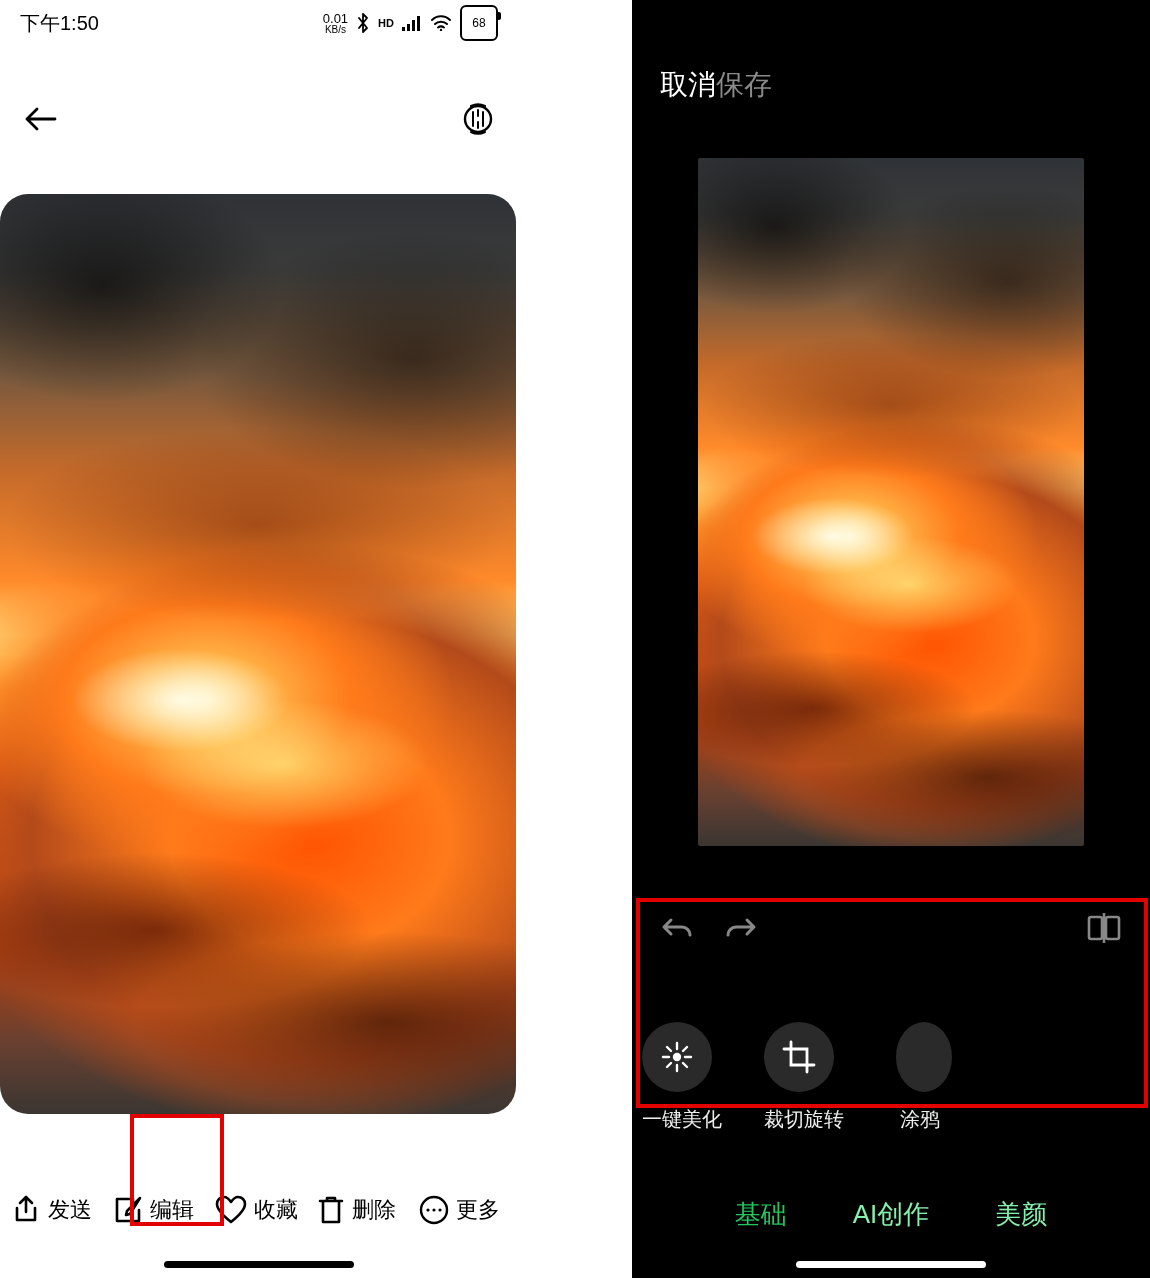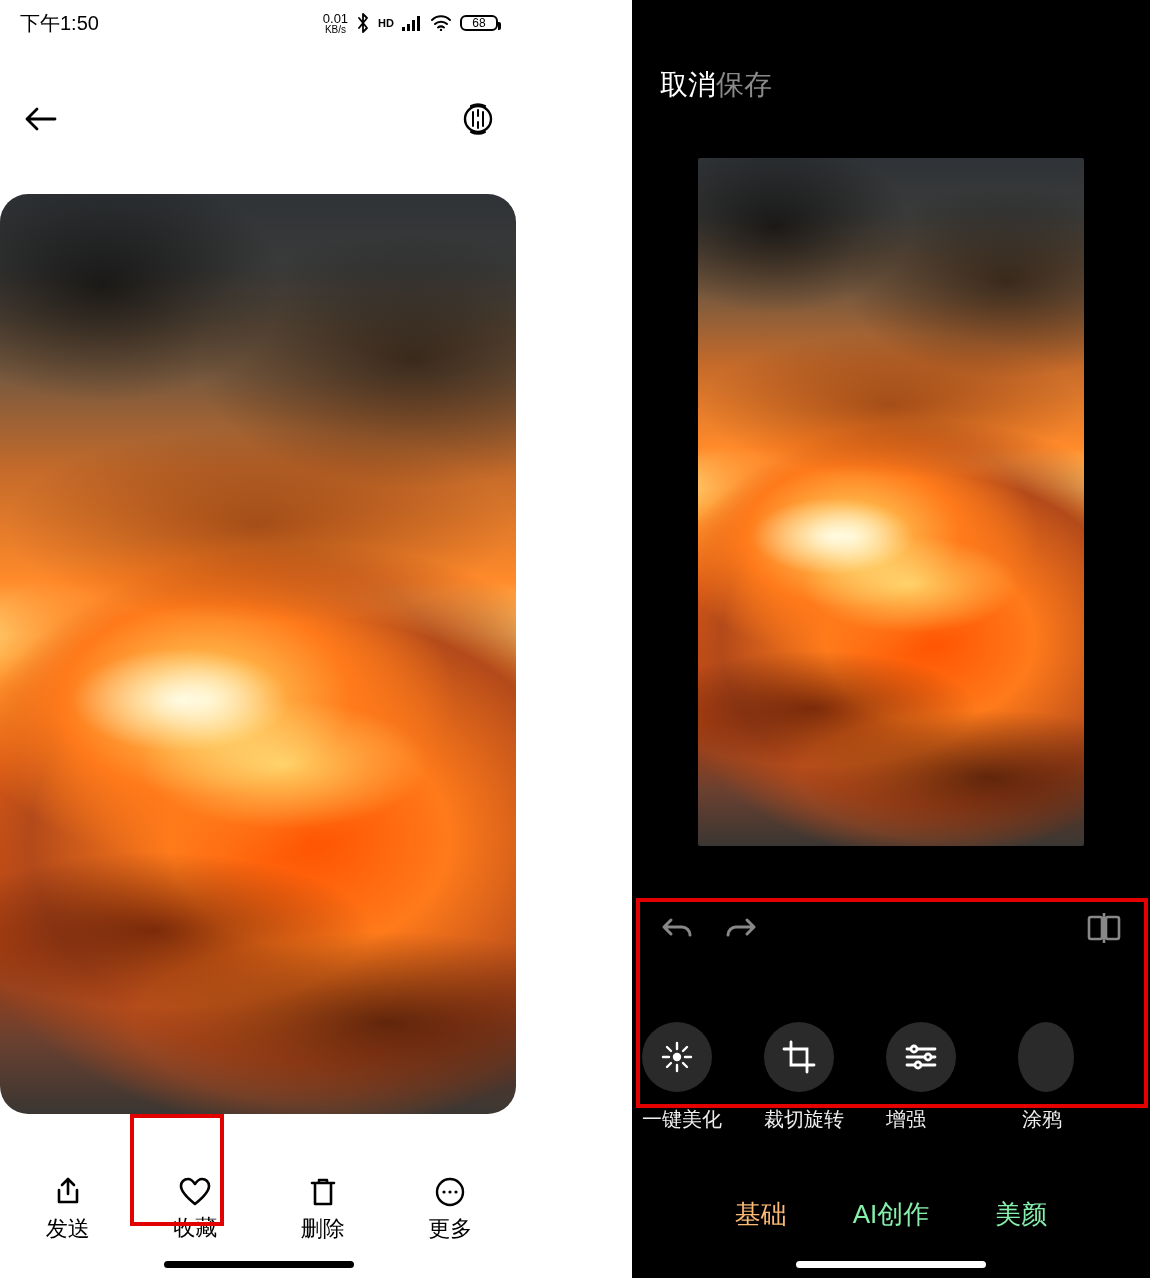--- a/index.html
+++ b/index.html
@@ -22,21 +22,21 @@
     display:flex; align-items:center; justify-content:space-between;
     padding: 0 20px;
     font-size: 20px;
     color:#000;
   }
   .status-right { display:flex; align-items:center; gap:8px; font-size:14px; }
   .kbps { font-size:12px; line-height:1; text-align:center; }
   .kbps .n { font-size:13px; }
   .kbps .u { font-size:10px; }
   .battery {
-    width:38px; height:16px; border:2px solid #000; border-radius:6px;
+    width:38px; height:36px; border:2px solid #000; border-radius:6px;
     display:flex; align-items:center; justify-content:center;
     font-size:12px; font-weight:500; position:relative;
   }
   .battery::after{
     content:""; position:absolute; right:-5px; top:5px; width:3px; height:8px;
     background:#000; border-radius:0 2px 2px 0;
   }
 
   .top-nav {
     height:74px; display:flex; align-items:center; justify-content:space-between;
@@ -75,21 +75,21 @@
       radial-gradient(ellipse 30% 8% at 35% 55%, rgba(255,255,220,0.9), transparent 70%),
       radial-gradient(ellipse 40% 10% at 55% 62%, rgba(255,200,100,0.8), transparent 70%);
     mix-blend-mode: screen;
   }
 
   .bottom-bar {
     height:128px; display:flex; align-items:center; justify-content:space-around;
     padding:10px 4px 18px 4px;
   }
   .action {
-    display:flex; flex-direction:column; align-items:center; gap:6px;
+    display:flex; flex-direction:row; align-items:center; gap:6px;
     width:90px;
   }
   .action .lbl { font-size:22px; color:#000; }
   .red-box {
     position:absolute; border:4px solid #e30000; pointer-events:none;
   }
   .red-box.left-edit {
     left:130px; width:94px; bottom:52px; height:112px;
   }
   .home-indicator-left {
@@ -129,21 +129,21 @@
     width:70px; height:70px; border-radius:50%; background:#2a2a2a;
     display:flex; align-items:center; justify-content:center;
   }
   .tool .tlbl { font-size:20px; color:#eee; white-space:nowrap; }
 
   .mode-tabs {
     display:flex; justify-content:center; gap:66px;
     margin-top:28px; padding-bottom:36px;
   }
   .mode-tabs .tab { font-size:26px; }
-  .tab.active { color:#fdba74; font-weight:500; }
+  .tab.active { color:#22c55e; font-weight:500; }
   .tab.inactive { color:#86efac; }
 
   .red-box.right-tools {
     left:4px; right:2px; top:898px; height:210px;
   }
 
   .home-indicator-right {
     position:absolute; bottom:10px; left:50%; transform:translateX(-50%);
     width:190px; height:7px; background:#fff; border-radius:4px;
   }
@@ -213,20 +213,29 @@
 
   <div class="bottom-bar">
     <div class="action">
       <span>
         <svg width="32" height="32" viewBox="0 0 32 32" fill="none" stroke="#000" stroke-width="2.6" stroke-linecap="round" stroke-linejoin="round">
           <path d="M16 4 L16 18 M10 9 L16 3 L22 9"></path>
           <path d="M7 14 V26 H25 V14"></path>
         </svg>
       </span>
       <span class="lbl">发送</span>
+    </div>
+    <div class="action">
+      <span>
+        <svg width="32" height="32" viewBox="0 0 32 32" fill="none" stroke="#000" stroke-width="2.6" stroke-linecap="round" stroke-linejoin="round">
+          <path d="M5 5 H21 V10 M5 5 V27 H27 V16"></path>
+          <path d="M28 4 L15 17 L14 21 L18 20 Z"></path>
+        </svg>
+      </span>
+      <span class="lbl">编辑</span>
     </div>
     <div class="action">
       <span>
         <svg width="34" height="30" viewBox="0 0 34 30" fill="none" stroke="#000" stroke-width="2.6" stroke-linejoin="round">
           <path d="M17 27 C7 19 3 14 3 9 C3 5 6 2 10 2 C13 2 15 4 17 7 C19 4 21 2 24 2 C28 2 31 5 31 9 C31 14 27 19 17 27 Z"></path>
         </svg>
       </span>
       <span class="lbl">收藏</span>
     </div>
     <div class="action">
@@ -304,33 +313,20 @@
     <div class="tool">
       <div class="circle">
         <span>
           <svg width="34" height="34" viewBox="0 0 34 34" stroke="#fff" stroke-width="2.8" fill="none" stroke-linecap="round">
             <path d="M9 2 V25 H32 M2 9 H25 V32"></path>
           </svg>
         </span>
       </div>
       <span class="tlbl">裁切旋转</span>
     </div>
-    <div class="tool">
-      <div class="circle">
-        <span>
-          <svg width="34" height="30" viewBox="0 0 34 30" stroke="#fff" stroke-width="2.8" fill="none" stroke-linecap="round">
-            <path d="M3 7 H31 M3 15 H31 M3 23 H31"></path>
-            <circle cx="10" cy="7" r="3" fill="#2a2a2a"></circle>
-            <circle cx="24" cy="15" r="3" fill="#2a2a2a"></circle>
-            <circle cx="14" cy="23" r="3" fill="#2a2a2a"></circle>
-          </svg>
-        </span>
-      </div>
-      <span class="tlbl">增强</span>
-    </div>
     <div class="tool" style="width:60px;">
       <div class="circle" style="width:56px; margin-left:10px;">
         
       </div>
       <span class="tlbl" style="margin-left:14px;">涂鸦</span>
     </div>
   </div>
 
   <div class="mode-tabs">
     <span class="tab active">基础</span>

